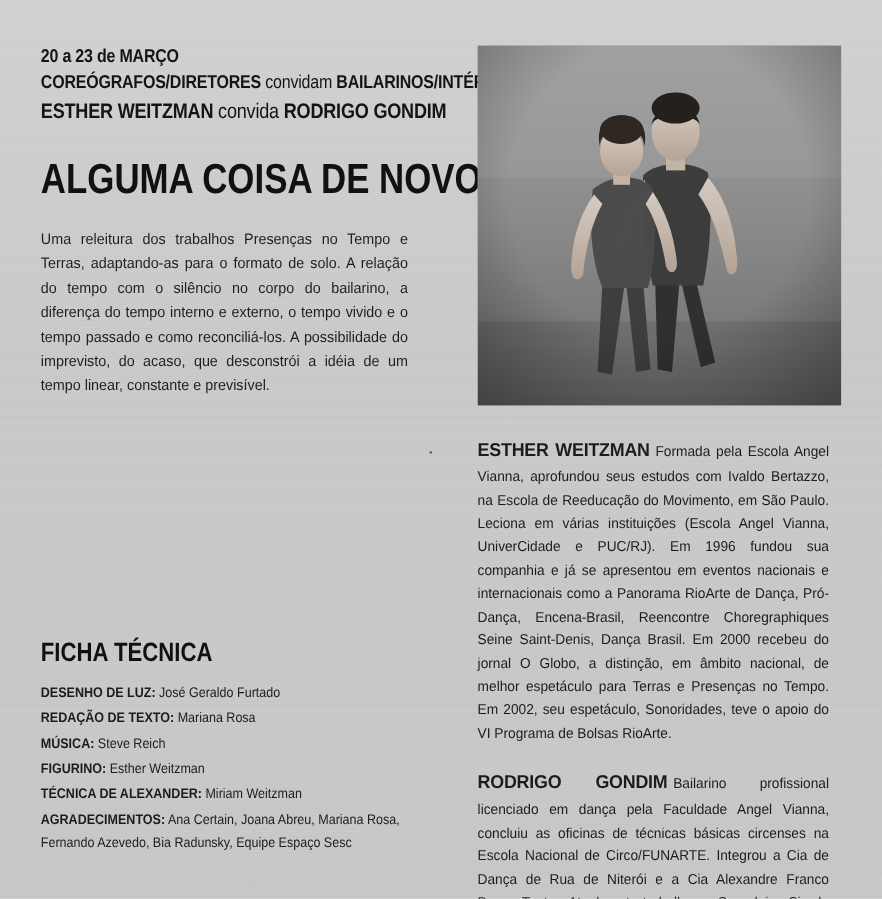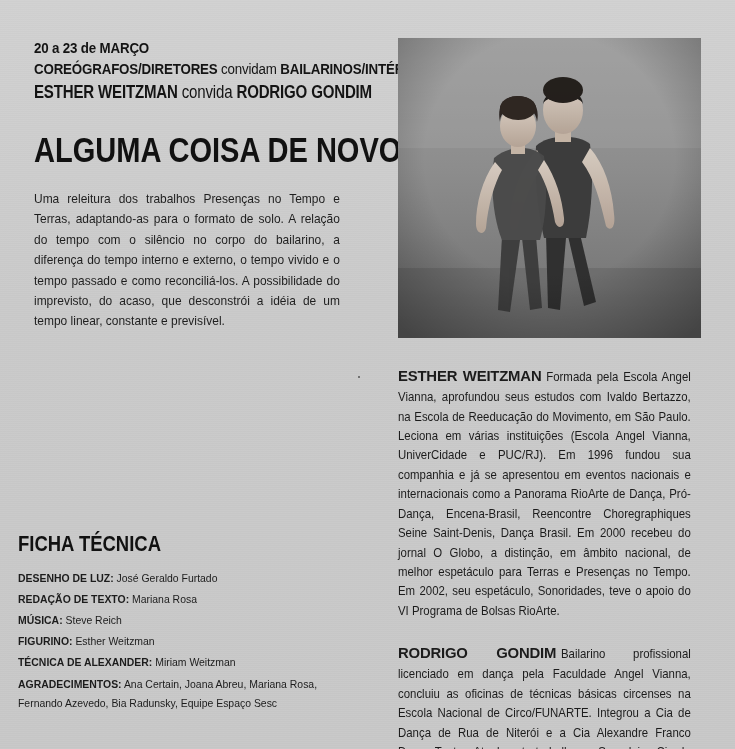--- a/index.html
+++ b/index.html
@@ -79,21 +79,21 @@
     line-height: 1.62;
     text-align: justify;
     color: #1e1e1e;
     transform: scaleX(0.95);
     transform-origin: left top;
   }
 
   
   .ficha {
     position: absolute;
-    left: 18px;
+    left: 34px;
     top: 533px;
     width: 340px;
   }
   .ficha h2 {
     margin: 0 0 12px 0;
     font-family: "Liberation Sans Narrow", "Liberation Sans", sans-serif;
     font-weight: bold;
     font-size: 22px;
     line-height: 1;
     transform: scaleX(0.84);

